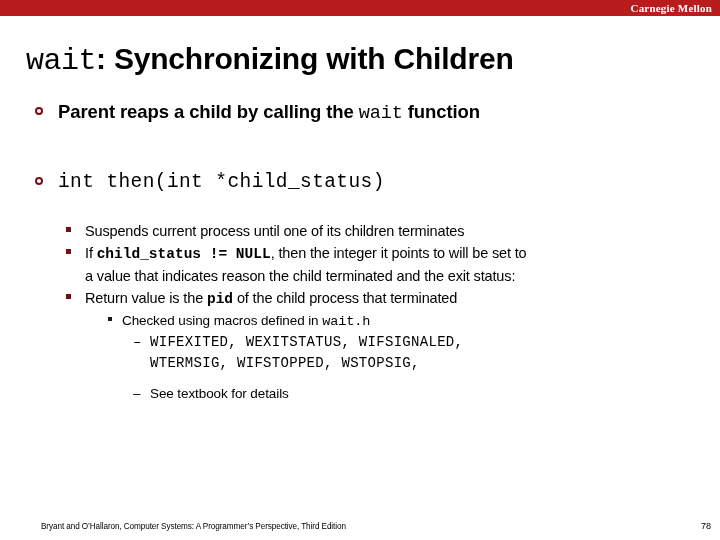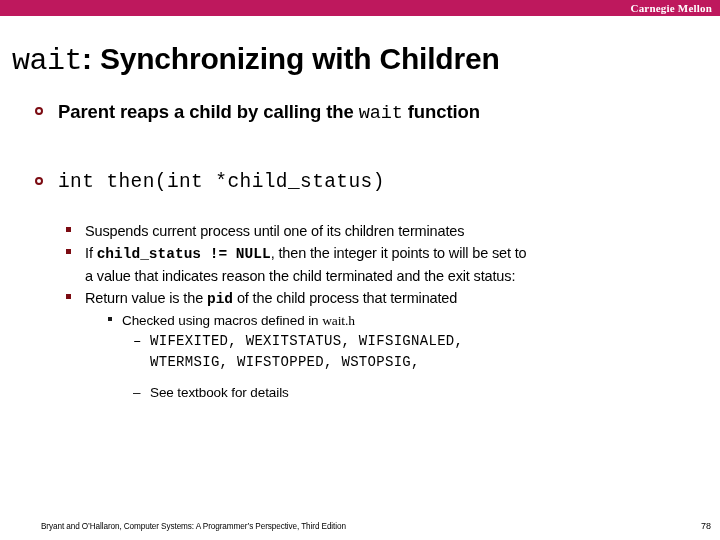--- a/index.html
+++ b/index.html
@@ -16,39 +16,39 @@
     position: relative;
   }
 
   
   .header-bar {
     position: absolute;
     top: 0;
     left: 0;
     width: 720px;
     height: 16px;
-    background: #be185d;
+    background: #b91c1c;
   }
   .header-brand {
     position: absolute;
     right: 8px;
     top: 1px;
     color: #ffffff;
     font-family: "Liberation Serif", serif;
     font-weight: bold;
     font-size: 11px;
     letter-spacing: 0.2px;
     line-height: 14px;
     white-space: nowrap;
   }
 
   
   .slide-title {
     position: absolute;
-    left: 12px;
+    left: 26px;
     top: 41px;
     font-size: 30px;
     font-weight: bold;
     line-height: 36px;
     white-space: nowrap;
     letter-spacing: -0.2px;
   }
   .slide-title .mono {
     font-family: "Liberation Mono", monospace;
     font-weight: normal;
@@ -132,21 +132,21 @@
   }
   .l3 .marker {
     position: absolute;
     left: 108px;
     top: 7px;
     width: 4px;
     height: 4px;
     background: #1a1a1a;
   }
   .l3 .mono {
-    font-family: Liberation Serif, serif;
+    font-family: Liberation Mono, monospace;
     font-weight: normal;
     font-size: 13.5px;
   }
 
   
   .l4 {
     position: relative;
     padding-left: 150px;
     padding-right: 40px;
     font-size: 13.5px;

